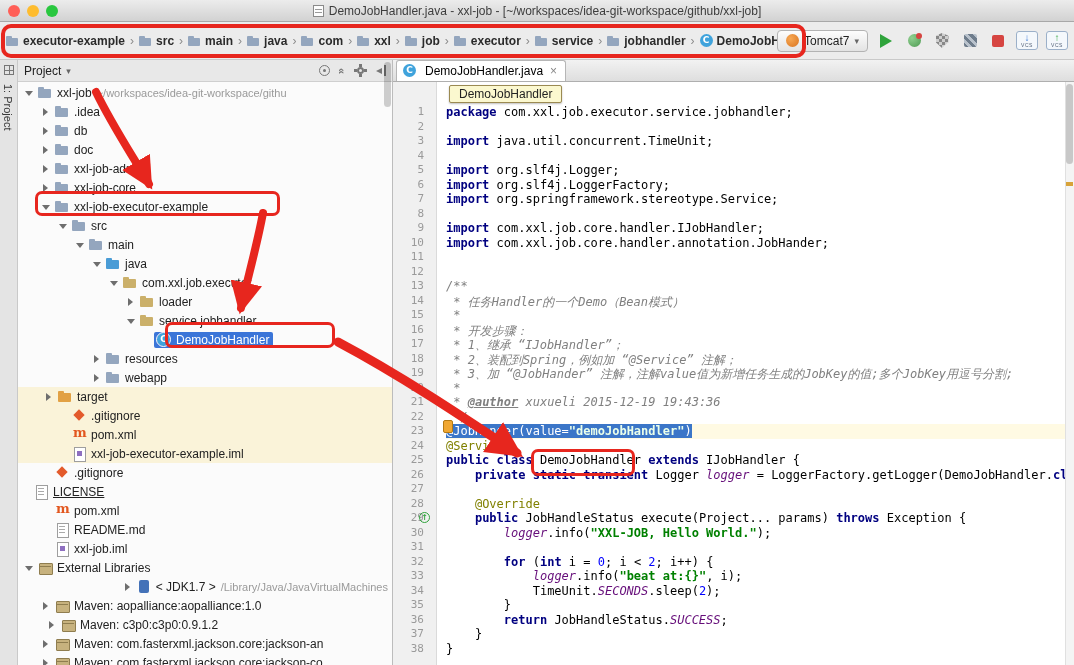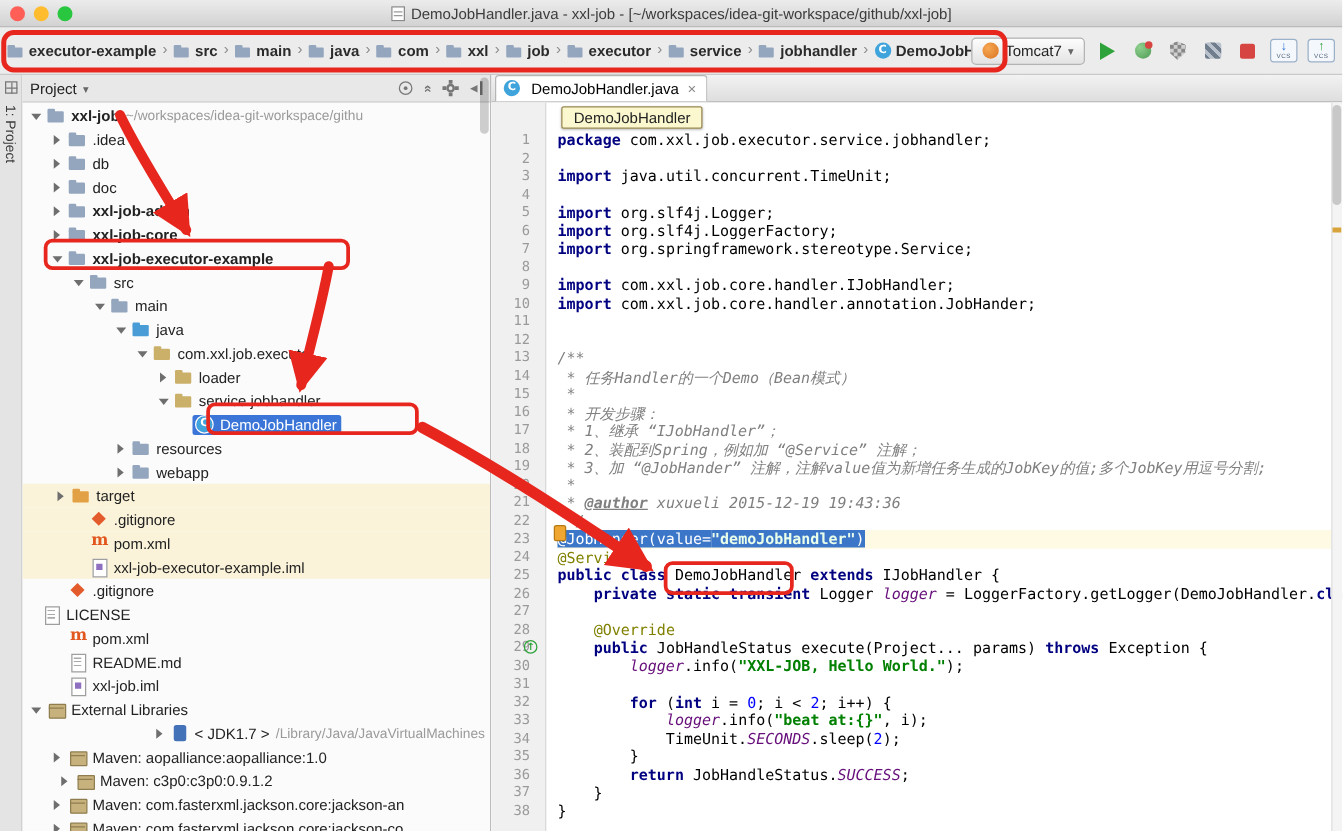--- a/index.html
+++ b/index.html
@@ -13,21 +13,21 @@
   .tlights { position:absolute; left:8px; top:5px; display:flex; gap:7px; }
   .tlight { width:12px; height:12px; border-radius:50%; }
   .tl-close{ background:#ff5f57; } .tl-min{ background:#febc2e; } .tl-zoom{ background:#29c73f; }
   .title-icon { display:inline-block; width:11px; height:12px; background:#fdfdfd; border:1px solid #8a8a8a; margin-right:5px;
     background-image:linear-gradient(#9a9a9a,#9a9a9a),linear-gradient(#9a9a9a,#9a9a9a);
     background-size:7px 1px,7px 1px; background-position:1px 3px,1px 6px; background-repeat:no-repeat; }
 
   
   #toolbar { position:absolute; left:0; top:22px; width:1074px; height:38px; background:#ececec;
     border-bottom:1px solid #c9c9c9; display:flex; align-items:center; padding:0 6px 0 4px; }
-  #crumbs { display:flex; overflow:hidden; white-space:nowrap; flex:0 1 auto; }
+  #crumbs { display:flex; align-items:center; overflow:hidden; white-space:nowrap; flex:0 1 auto; }
   .crumb { display:flex; align-items:center; font-size:12px; color:#2b2b2b; font-weight:bold; padding:2px 2px; }
   .crumb-sep { color:#8c8c8c; font-size:12px; padding:0 3px; font-weight:normal; }
   .mini-folder { display:inline-block; width:13px; height:10px; position:relative; margin-right:4px; }
   .mini-folder::before { content:""; position:absolute; left:0; top:2px; width:12px; height:8px; background:#94a6be; border-radius:1px; }
   .mini-folder::after  { content:""; position:absolute; left:0; top:0; width:6px; height:3px; background:#94a6be; border-radius:1px 1px 0 0; }
   .mini-class { display:inline-block; width:13px; height:13px; border-radius:50%; background:#3fa3dc; color:#fff;
     font:bold 9px/13px "DejaVu Sans", sans-serif; text-align:center; margin-right:4px; }
   #run-controls { margin-left:auto; display:flex; align-items:center; gap:8px; }
   #run-config { display:flex; align-items:center; gap:5px; background:linear-gradient(#fdfdfd,#e3e3e3);
     border:1px solid #b3b3b3; border-radius:4px; padding:2px 8px; font-size:12px; color:#222; height:22px; }
@@ -75,21 +75,21 @@
       border-right:6px solid #777; border-top:3px solid transparent; border-bottom:3px solid transparent; }
 
   #project-tree { flex:1; overflow:hidden; padding-top:1px; position:relative; font-size:12px; color:#222; }
   .trow { height:19px; display:flex; align-items:center; white-space:nowrap; }
   .trow.cream { background:#faf3d9; }
   .arrow { width:13px; display:inline-flex; justify-content:center; flex:none; }
   .arrow.closed::before { content:""; border-left:5px solid #6e6e6e; border-top:4px solid transparent; border-bottom:4px solid transparent; }
   .arrow.open::before { content:""; border-top:5px solid #6e6e6e; border-left:4px solid transparent; border-right:4px solid transparent; margin-top:2px; }
   .tlabel { display:inline-flex; align-items:center; padding:1px 4px 1px 2px; border-radius:2px; }
   .tlabel.selected { background:#3b75d8; color:#fff; }
-  .ttext.b { font-weight:bold; }
+  .ttext.b { font-weight:normal; }
   .textra { color:#9a9a9a; margin-left:5px; font-size:11px; }
 
   .ticon { display:inline-block; width:16px; height:13px; margin-right:4px; position:relative; flex:none; }
   .ticon.fold::before { content:""; position:absolute; left:1px; top:3px; width:13px; height:9px; background:var(--fc,#94a6be); border-radius:1px; }
   .ticon.fold::after  { content:""; position:absolute; left:1px; top:1px; width:6px; height:3px; background:var(--fc,#94a6be); border-radius:1px 1px 0 0; }
   .i-class::before { content:"C"; position:absolute; left:1px; top:0; width:13px; height:13px; border-radius:50%;
       background:#3fa3dc; color:#fff; font:bold 9px/13px "DejaVu Sans", sans-serif; text-align:center; }
   .tlabel.selected .i-class::before { outline:1px solid #fff; }
   .i-maven::before { content:"m"; position:absolute; left:2px; top:-3px; color:#e2571f; font:bold 13px/16px "DejaVu Serif", serif; }
   .i-git::before { content:""; position:absolute; left:4px; top:2px; width:8px; height:8px; background:#e35a2b; transform:rotate(45deg); }
@@ -408,21 +408,21 @@
               <span class="ttext">xxl-job-executor-example.iml</span>
             </span>
           </div>
           <div class="trow" style="padding-left: 21px;">
             <span class="arrow none"></span>
             <span class="tlabel">
               <span class="ticon i-git"></span>
               <span class="ttext">.gitignore</span>
             </span>
           </div>
-          <div class="trow" style="">
+          <div class="trow" style=" text-decoration: underline;">
             <span class="arrow none"></span>
             <span class="tlabel">
               <span class="ticon i-file"></span>
               <span class="ttext">LICENSE</span>
             </span>
           </div>
           <div class="trow" style="padding-left: 21px;">
             <span class="arrow none"></span>
             <span class="tlabel">
               <span class="ticon i-maven"></span>

